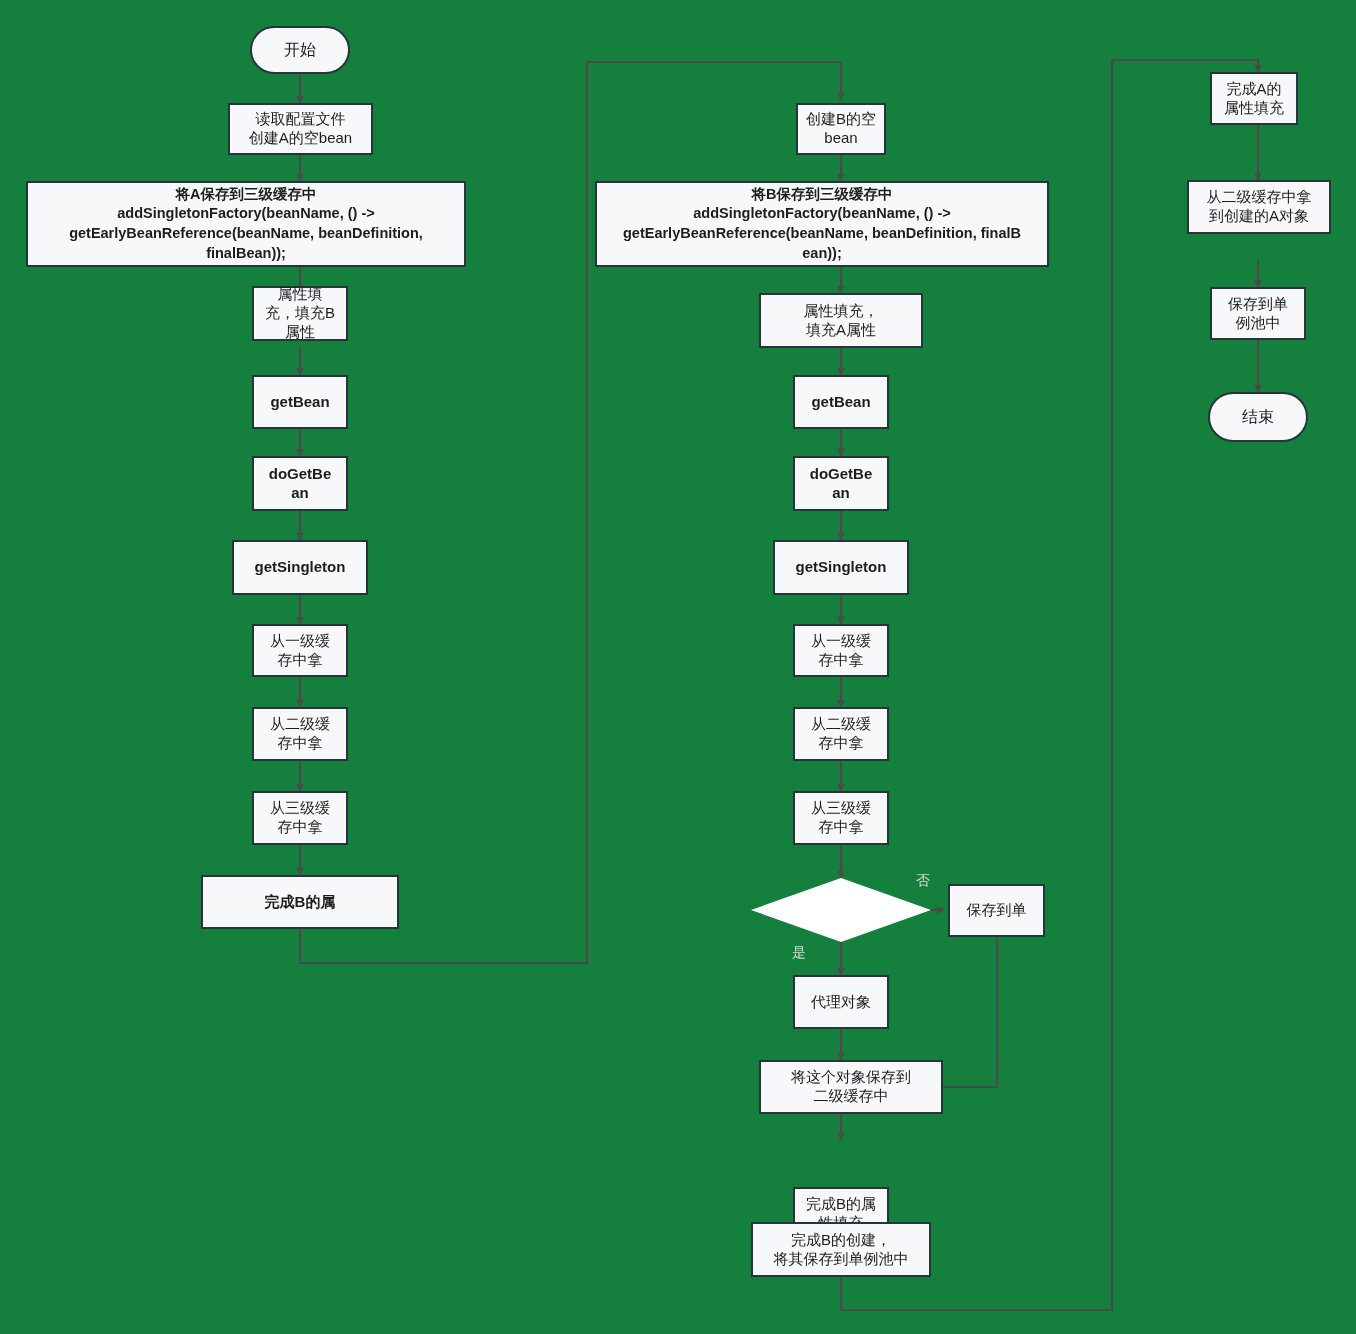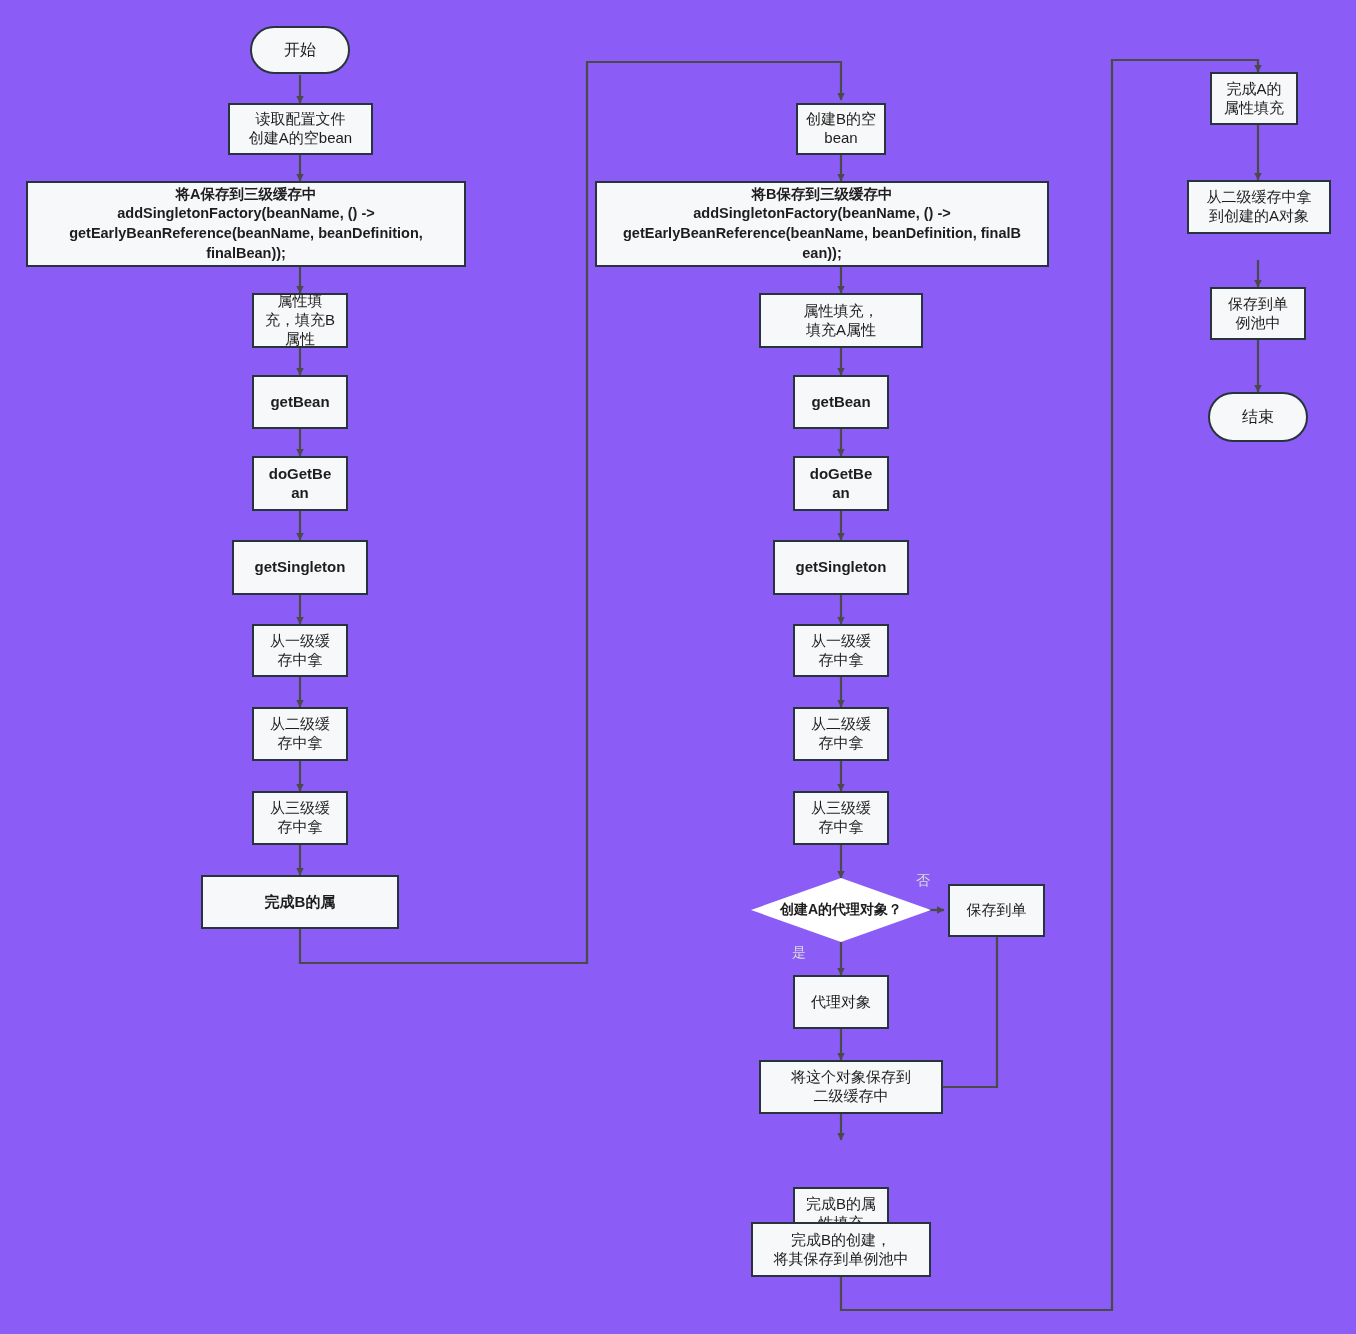--- a/index.html
+++ b/index.html
@@ -4,21 +4,21 @@
 <style>
   html, body {
     margin: 0;
     padding: 0;
     background: #000000;
   }
   #canvas {
     position: relative;
     width: 1356px;
     height: 1334px;
-    background: #8b5cf6;
+    background: #15803d;
     font-family: "Liberation Sans", "DejaVu Sans", sans-serif;
     overflow: hidden;
   }
   svg.edges {
     position: absolute;
     left: 0; top: 0;
     width: 1356px;
     height: 1334px;
     pointer-events: none;
   }
@@ -126,21 +126,21 @@
 
   <div class="node terminal" style="left:250px; top:26px; width:100px; height:48px;">开始</div>
 
   <div class="node plainlabel" style="left:228px; top:103px; width:145px; height:52px;">读取配置文件
 创建A的空bean</div>
 
   <div class="node code" style="left:26px; top:181px; width:440px; height:86px;">将A保存到三级缓存中
 addSingletonFactory(beanName, () -&gt;
 getEarlyBeanReference(beanName, beanDefinition, finalBean));</div>
 
-  <div class="node plainlabel" style="left:252px; top:293px; width:96px; height:55px;text-align:center;">属性填
+  <div class="node plainlabel" style="left:252px; top:286px; width:96px; height:55px;text-align:center;">属性填
 充，填充B
 属性</div>
 
   <div class="node" style="left:252px; top:375px; width:96px; height:54px;">getBean</div>
 
   <div class="node" style="left:252px; top:456px; width:96px; height:55px;">doGetBe
 an</div>
 
   <div class="node" style="left:232px; top:540px; width:136px; height:55px;">getSingleton</div>
 
@@ -176,21 +176,20 @@
   <div class="node plainlabel" style="left:793px; top:624px; width:96px; height:53px;">从一级缓
 存中拿</div>
 
   <div class="node plainlabel" style="left:793px; top:707px; width:96px; height:54px;">从二级缓
 存中拿</div>
 
   <div class="node plainlabel" style="left:793px; top:791px; width:96px; height:54px;">从三级缓
 存中拿</div>
 
   <div class="diamond-shape" style="left:751px; top:878px; width:180px; height:64px;"></div>
-  <div class="node diamond" style="left:751px; top:878px; width:180px; height:64px;">创建A的代理对象？</div>
 
   <div class="node plainlabel" style="left:948px; top:884px; width:97px; height:53px;">保存到单</div>
 
   <div class="node plainlabel" style="left:793px; top:975px; width:96px; height:54px;">代理对象</div>
 
   <div class="node plainlabel" style="left:759px; top:1060px; width:184px; height:54px;">将这个对象保存到
 二级缓存中</div>
 
   <div class="node plainlabel" style="left:793px; top:1140px; width:96px; height:54px;margin-top:47px;">完成B的属
 性填充</div>

